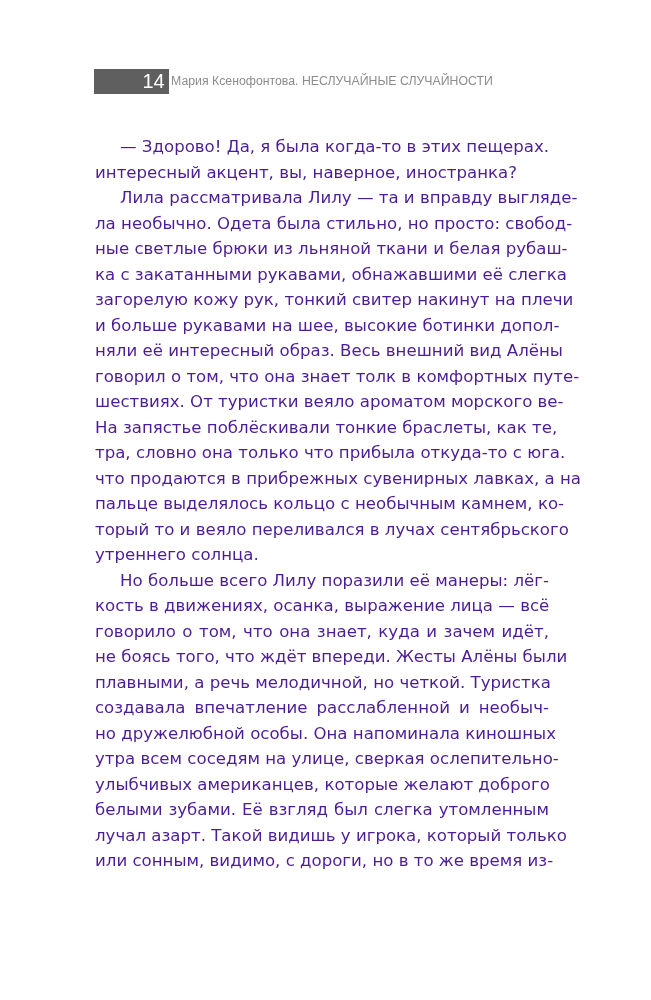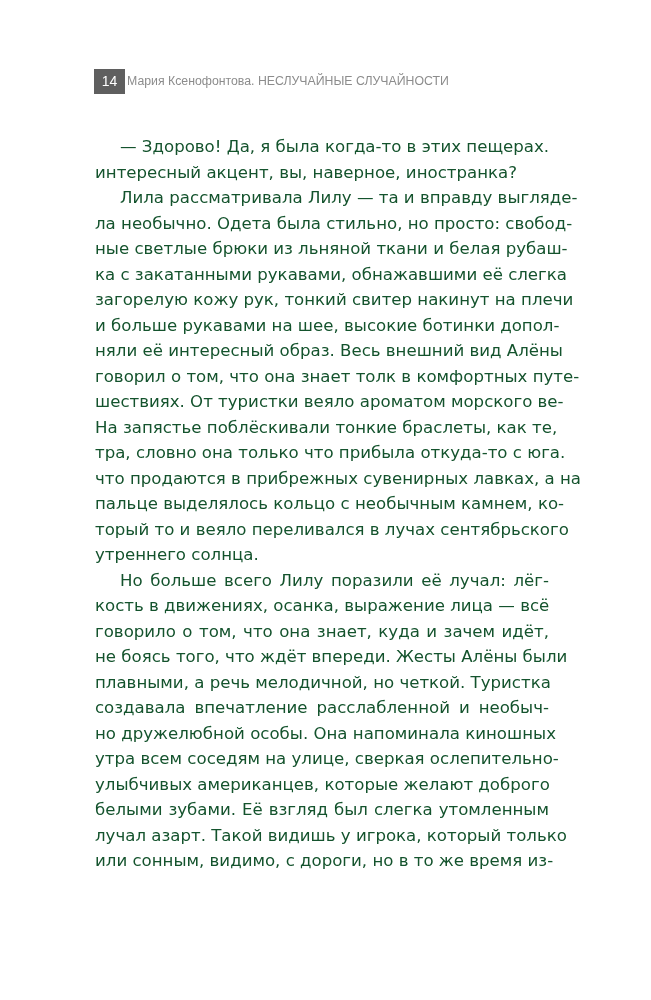--- a/index.html
+++ b/index.html
@@ -21,41 +21,42 @@
       height: 30px;
       display: flex;
       align-items: center;
     }
     .page-number {
       width: 31px;
       height: 25px;
       background: #5f5f5f;
       color: #ffffff;
       font-family: "Liberation Sans", sans-serif;
-      font-size: 14px;
+      font-size: 20px;
       display: flex;
       align-items: center;
       justify-content: center;
+      padding-left: 44px;
     }
     .head-title {
       margin-left: 2px;
       font-family: "Liberation Sans", sans-serif;
       font-size: 12.3px;
       color: #8c8c8c;
       white-space: nowrap;
     }
     .body-text {
       position: absolute;
       left: 95px;
       top: 134px;
       width: 454px;
       font-family: "DejaVu Sans", sans-serif;
       font-size: 16.6px;
       line-height: 25.5px;
-      color: #14532d;
+      color: #4c1d95;
     }
     .line {
       display: block;
       white-space: nowrap;
       text-align: justify;
       text-align-last: justify;
       height: 25.5px;
       overflow: visible;
     }
     .line.last {
@@ -92,21 +93,21 @@
     <span class="line">шествиях. От туристки веяло ароматом морского ве-</span>
     <span class="line">На запястье поблёскивали тонкие браслеты, как те,</span>
     <span class="line">тра, словно она только что прибыла откуда-то с юга.</span>
     <span class="line">что продаются в прибрежных сувенирных лавках, а на</span>
     <span class="line">пальце выделялось кольцо с необычным камнем, ко-</span>
     <span class="line">торый то и веяло переливался в лучах сентябрьского</span>
     <span class="line last">утреннего солнца.</span>
   </div>
 
   <div>
-    <span class="line indent">Но больше всего Лилу поразили её лучал: лёг-</span>
+    <span class="line indent">Но больше всего Лилу поразили её манеры: лёг-</span>
     <span class="line">кость в движениях, осанка, выражение лица — всё</span>
     <span class="line">говорило о том, что она знает, куда и зачем идёт,</span>
     <span class="line">не боясь того, что ждёт впереди. Жесты Алёны были</span>
     <span class="line">плавными, а речь мелодичной, но четкой. Туристка</span>
     <span class="line">создавала впечатление расслабленной и необыч-</span>
     <span class="line">но дружелюбной особы. Она напоминала киношных</span>
     <span class="line">утра всем соседям на улице, сверкая ослепительно-</span>
     <span class="line">улыбчивых американцев, которые желают доброго</span>
     <span class="line">белыми зубами. Её взгляд был слегка утомленным</span>
     <span class="line">лучал азарт. Такой видишь у игрока, который только</span>

